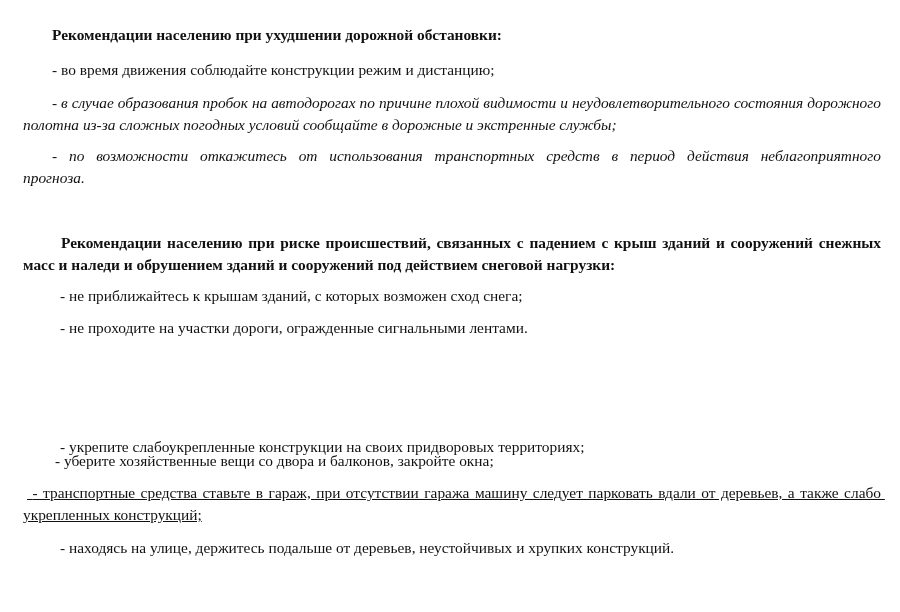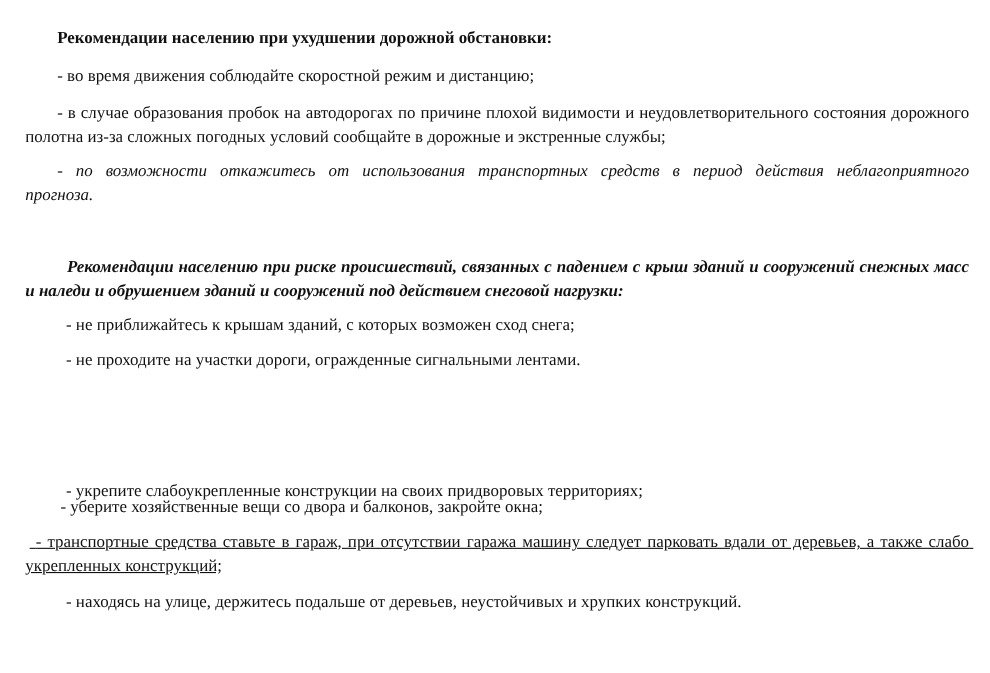--- a/index.html
+++ b/index.html
@@ -37,27 +37,27 @@
     }
     .bold { font-weight: bold; }
   </style>
 </head>
 <body>
 
 <div class="doc">
 
   <div class="line bold" style="left:48px; top:26px;">Рекомендации населению при ухудшении дорожной обстановки:</div>
 
-  <div class="line" style="left:48px; top:61px;">- во время движения соблюдайте скоростной режим и дистанцию;</div>
+  <div class="line" style="left:48px; top:61px;">- во время движения соблюдайте конструкции режим и дистанцию;</div>
 
-  <div class="para" style="top:92px; text-indent:29px;">- в случае образования пробок  на автодорогах по причине плохой видимости и неудовлетворительного состояния дорожного полотна из-за сложных погодных условий сообщайте в дорожные и экстренные службы;</div>
+  <div class="para" style="top:92px; text-indent:29px;font-style:italic;">- в случае образования пробок  на автодорогах по причине плохой видимости и неудовлетворительного состояния дорожного полотна из-за сложных погодных условий сообщайте в дорожные и экстренные службы;</div>
 
   <div class="para" style="top:145px; text-indent:29px; word-spacing:4px;font-style:italic;">- по возможности откажитесь от использования транспортных средств в период действия неблагоприятного прогноза.</div>
 
-  <div class="para bold" style="top:232px; text-indent:38px;font-style:italic;">Рекомендации населению при риске происшествий, связанных с падением с крыш зданий и сооружений снежных масс и наледи и обрушением зданий и сооружений под действием снеговой нагрузки:</div>
+  <div class="para bold" style="top:232px; text-indent:38px;">Рекомендации населению при риске происшествий, связанных с падением с крыш зданий и сооружений снежных масс и наледи и обрушением зданий и сооружений под действием снеговой нагрузки:</div>
 
   <div class="line" style="left:56px; top:287px;">- не приближайтесь к крышам зданий, с которых возможен сход снега;</div>
 
   <div class="line" style="left:56px; top:319px;">- не проходите на участки дороги, огражденные сигнальными лентами.</div>
 
 
   <div class="line" style="left:56px; top:418px;margin-top:20px;">- укрепите слабоукрепленные конструкции на своих придворовых территориях;</div>
 
   <div class="line" style="left:19px; top:452px;margin-left:32px;">- уберите хозяйственные вещи со двора и балконов, закройте окна;</div>
 

